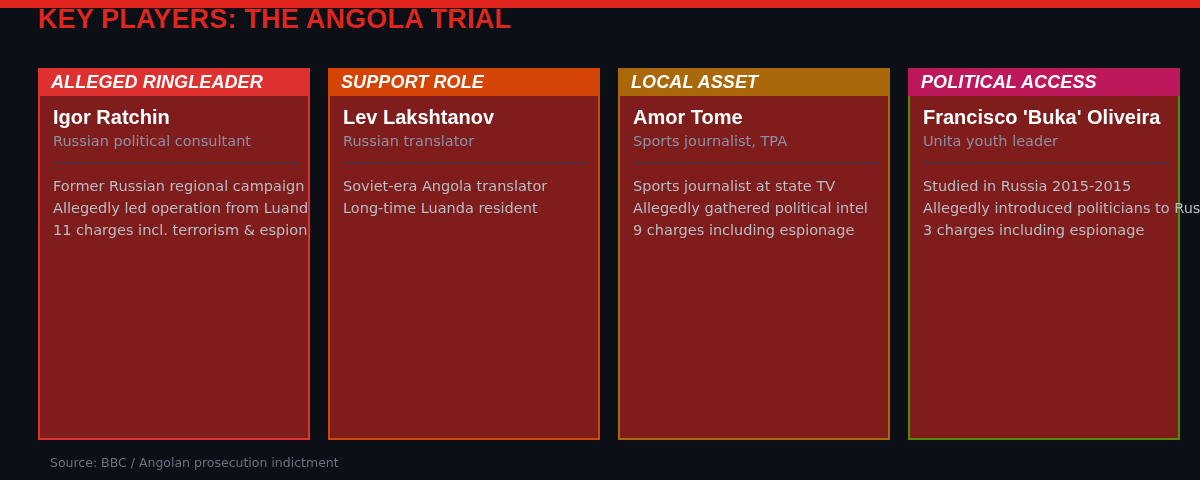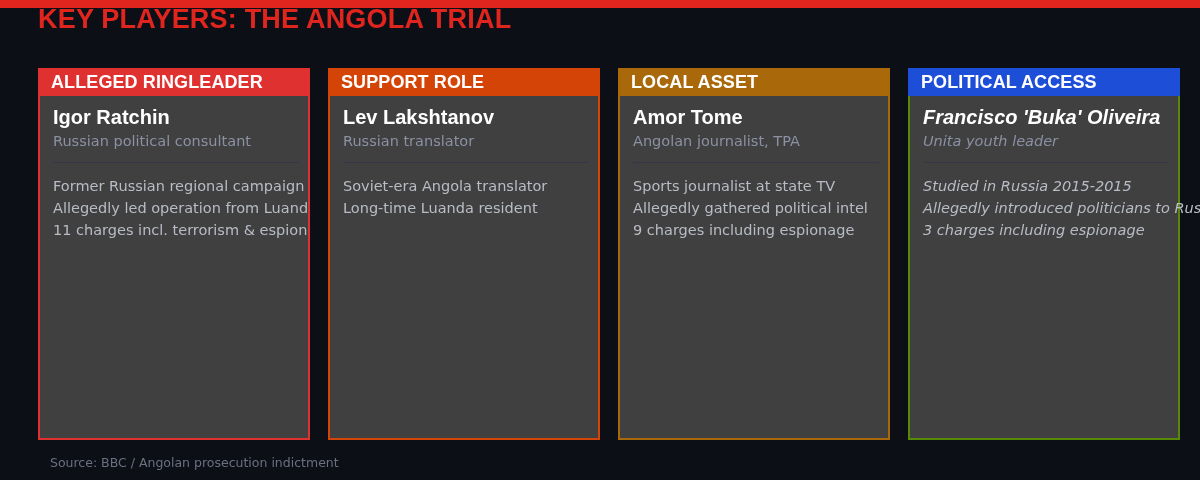--- a/index.html
+++ b/index.html
@@ -55,29 +55,30 @@
     box-sizing: border-box;
     padding: 3px 0 0 13px;
     font-family: "Liberation Sans", sans-serif;
     font-weight: bold;
     font-size: 18px;
     line-height: 23px;
     color: #ffffff;
     white-space: nowrap;
     overflow: hidden;
     letter-spacing: 0.1px;
+    font-style: italic;
   }
   .card-body {
     position: absolute;
     left: 0;
     top: 28px;
     width: 272px;
     height: 344px;
     box-sizing: border-box;
-    background: #404040;
+    background: #7f1d1d;
     border-left-width: 2px;
     border-right-width: 2px;
     border-bottom-width: 2px;
     border-top-width: 0;
     border-style: solid;
     overflow: hidden;
     padding: 9px 12px 0 13px;
   }
   .person-name {
     font-family: "Liberation Sans", sans-serif;
@@ -155,31 +156,31 @@
       <div class="divider"></div>
       <div class="fact">Soviet-era Angola translator</div>
       <div class="fact">Long-time Luanda resident</div>
     </div>
   </div>
 
   <div class="card c2">
     <div class="card-header" style="background: rgb(169, 105, 11);">LOCAL ASSET</div>
     <div class="card-body" style="border-color: rgb(169, 105, 11);">
       <div class="person-name">Amor Tome</div>
-      <div class="person-role">Angolan journalist, TPA</div>
+      <div class="person-role">Sports journalist, TPA</div>
       <div class="divider"></div>
       <div class="fact">Sports journalist at state TV</div>
       <div class="fact">Allegedly gathered political intel</div>
       <div class="fact">9 charges including espionage</div>
     </div>
   </div>
 
   <div class="card c3">
-    <div class="card-header" style="background: #1d4ed8;">POLITICAL ACCESS</div>
-    <div class="card-body" style="border-color: rgb(86, 138, 6); font-style: italic;">
+    <div class="card-header" style="background: #be185d;">POLITICAL ACCESS</div>
+    <div class="card-body" style="border-color: rgb(86, 138, 6);">
       <div class="person-name">Francisco 'Buka' Oliveira</div>
       <div class="person-role">Unita youth leader</div>
       <div class="divider"></div>
       <div class="fact">Studied in Russia 2015-2015</div>
       <div class="fact">Allegedly introduced politicians to Russians</div>
       <div class="fact">3 charges including espionage</div>
     </div>
   </div>
 
 </div>

